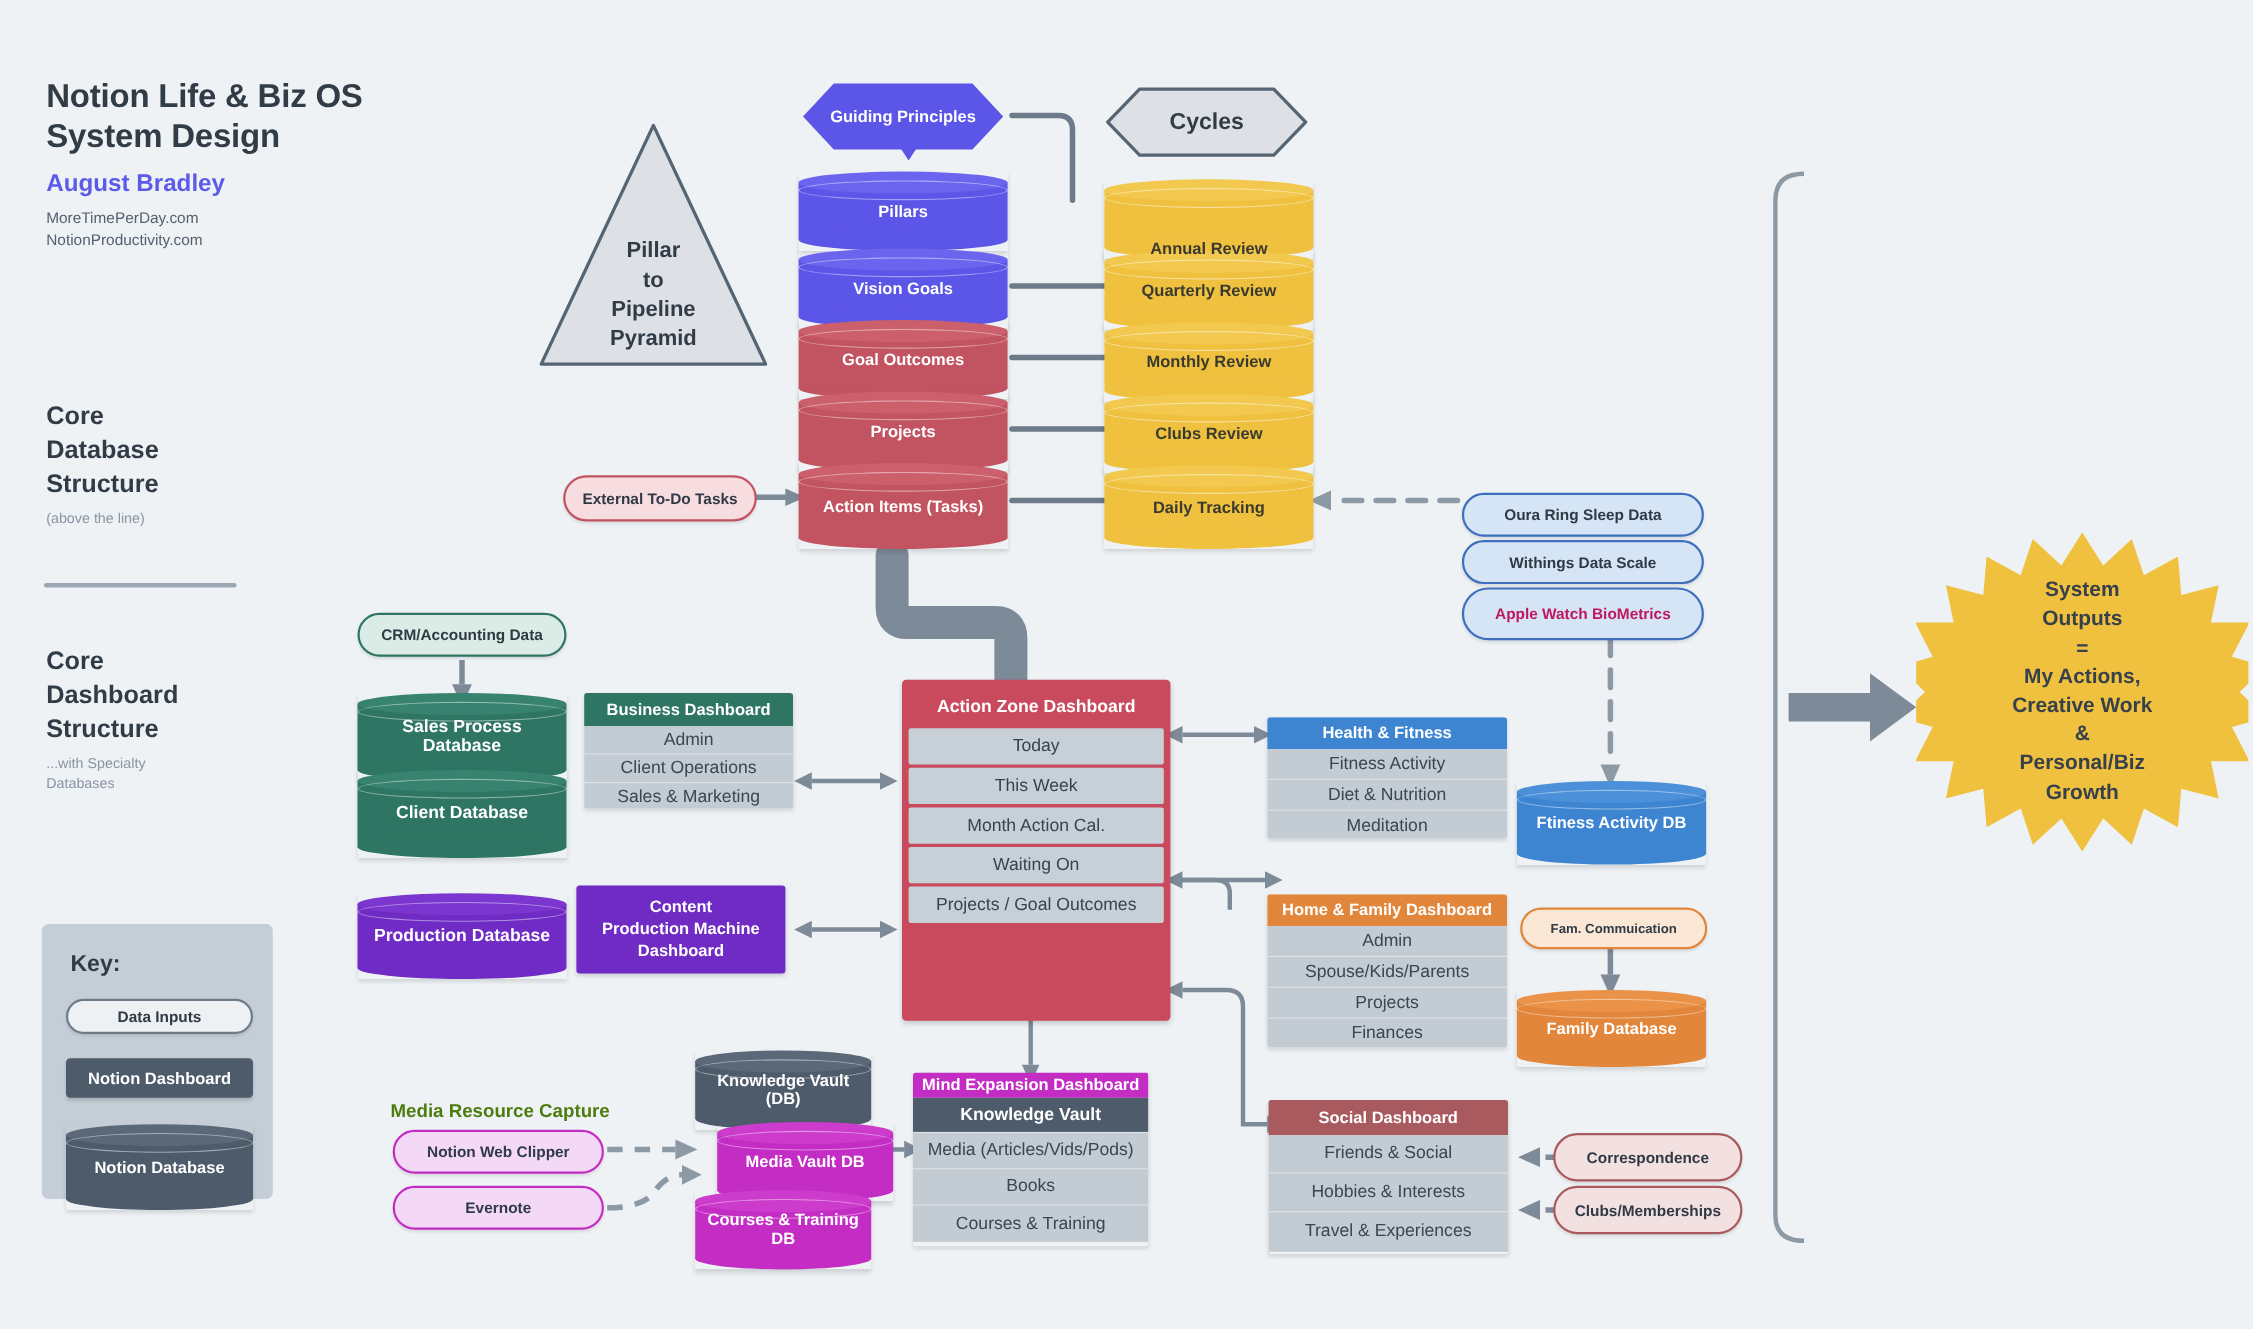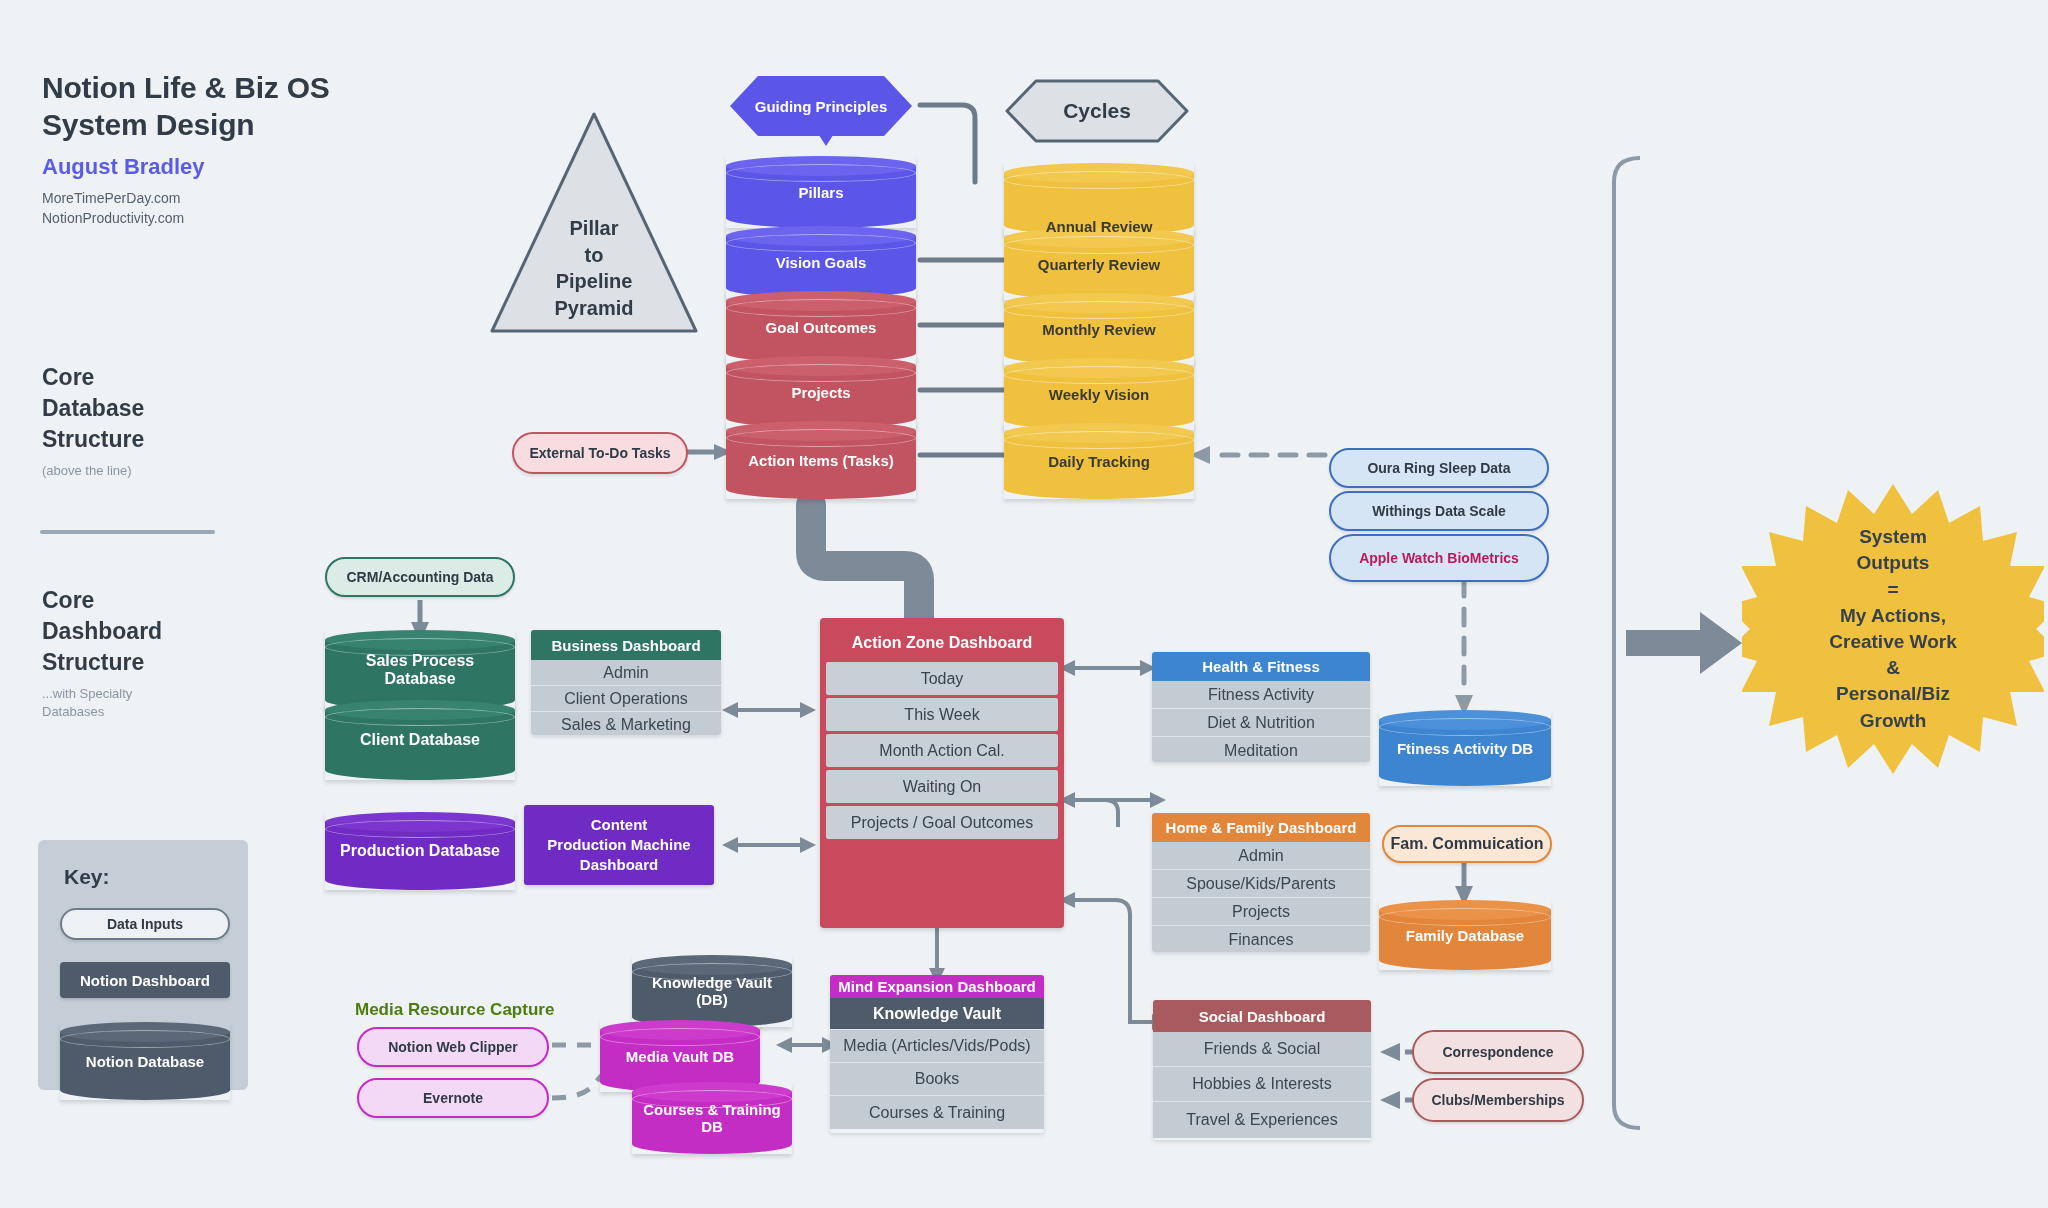--- a/index.html
+++ b/index.html
@@ -304,21 +304,21 @@
       <div class="bot" style="background:#efc13f;"></div>
     <div class="top" style="background:#f2c94e;"></div>
       <div class="rim" style="border-color:rgba(255,255,255,.5);"></div>
     <div class="lbl">Monthly Review</div>
   </div>
   <div class="cyl" style="left:1004px;top:358px;width:190px;height:72px;font-size:15px;color:#3a3a2f;">
     <div class="body" style="background:#efc13f;"></div>
       <div class="bot" style="background:#efc13f;"></div>
     <div class="top" style="background:#f2c94e;"></div>
       <div class="rim" style="border-color:rgba(255,255,255,.5);"></div>
-    <div class="lbl">Weekly Vision</div>
+    <div class="lbl">Clubs Review</div>
   </div>
   <div class="cyl" style="left:1004px;top:423px;width:190px;height:76px;font-size:15px;color:#3a3a2f;">
     <div class="body" style="background:#efc13f;"></div>
       <div class="bot" style="background:#efc13f;"></div>
     <div class="top" style="background:#f2c94e;"></div>
       <div class="rim" style="border-color:rgba(255,255,255,.5);"></div>
     <div class="lbl">Daily Tracking</div>
   </div>
 
   <div class="pill abs" style="left:1329px;top:448px;width:220px;height:40px;border-color:#3d6fbd;background:#d6e5f6;color:#2f3a45;">Oura Ring Sleep Data</div>
@@ -387,21 +387,21 @@
     <div class="row" style="height:27px;">Meditation</div>
   </div>
 
   <div class="panel" style="left:1152px;top:813px;width:218px;height:139px;">
     <div class="hd" style="background:#e1863a;height:29px;">Home &amp; Family Dashboard</div>
     <div class="row" style="height:27px;">Admin</div>
     <div class="row" style="height:27px;">Spouse/Kids/Parents</div>
     <div class="row" style="height:27px;">Projects</div>
     <div class="row" style="height:27px;">Finances</div>
   </div>
-  <div class="pill abs" style="left:1382px;top:825px;width:170px;height:38px;border-color:#e1863a;background:#fbe7d5;color:#2f3a45;font-size:16px;">Fam. Commuication</div>
+  <div class="pill abs" style="left:1382px;top:825px;width:170px;height:38px;border-color:#e1863a;background:#fbe7d5;color:#2f3a45;font-size:12px;">Fam. Commuication</div>
   <div class="cyl" style="left:1379px;top:900px;width:172px;height:70px;font-size:15px;">
     <div class="body" style="background:#e1863a;"></div>
       <div class="bot" style="background:#e1863a;"></div>
     <div class="top" style="background:#e99248;"></div>
       <div class="rim"></div>
     <div class="lbl">Family Database</div>
   </div>
 
   <div class="panel" style="left:1153px;top:1000px;width:218px;height:140px;">
     <div class="hd" style="background:#a85a5e;height:32px;">Social Dashboard</div>
@@ -416,21 +416,21 @@
   <div class="pill abs" style="left:357px;top:1027px;width:192px;height:40px;border-color:#c42dc4;background:#f4d9f7;color:#2f3a45;">Notion Web Clipper</div>
   <div class="pill abs" style="left:357px;top:1078px;width:192px;height:40px;border-color:#c42dc4;background:#f4d9f7;color:#2f3a45;">Evernote</div>
 
   <div class="cyl" style="left:632px;top:955px;width:160px;height:72px;font-size:15px;">
     <div class="body" style="background:#4d5b6a;"></div>
       <div class="bot" style="background:#4d5b6a;"></div>
     <div class="top" style="background:#5a6878;"></div>
       <div class="rim"></div>
     <div class="lbl">Knowledge Vault (DB)</div>
   </div>
-  <div class="cyl" style="left:600px;top:1020px;width:160px;height:72px;font-size:15px;">
+  <div class="cyl" style="left:652px;top:1020px;width:160px;height:72px;font-size:15px;">
     <div class="body" style="background:#c42dc4;"></div>
       <div class="bot" style="background:#c42dc4;"></div>
     <div class="top" style="background:#cc3bcc;"></div>
       <div class="rim"></div>
     <div class="lbl">Media Vault DB</div>
   </div>
   <div class="cyl" style="left:632px;top:1082px;width:160px;height:72px;font-size:15px;">
     <div class="body" style="background:#c42dc4;"></div>
       <div class="bot" style="background:#c42dc4;"></div>
     <div class="top" style="background:#cc3bcc;"></div>

